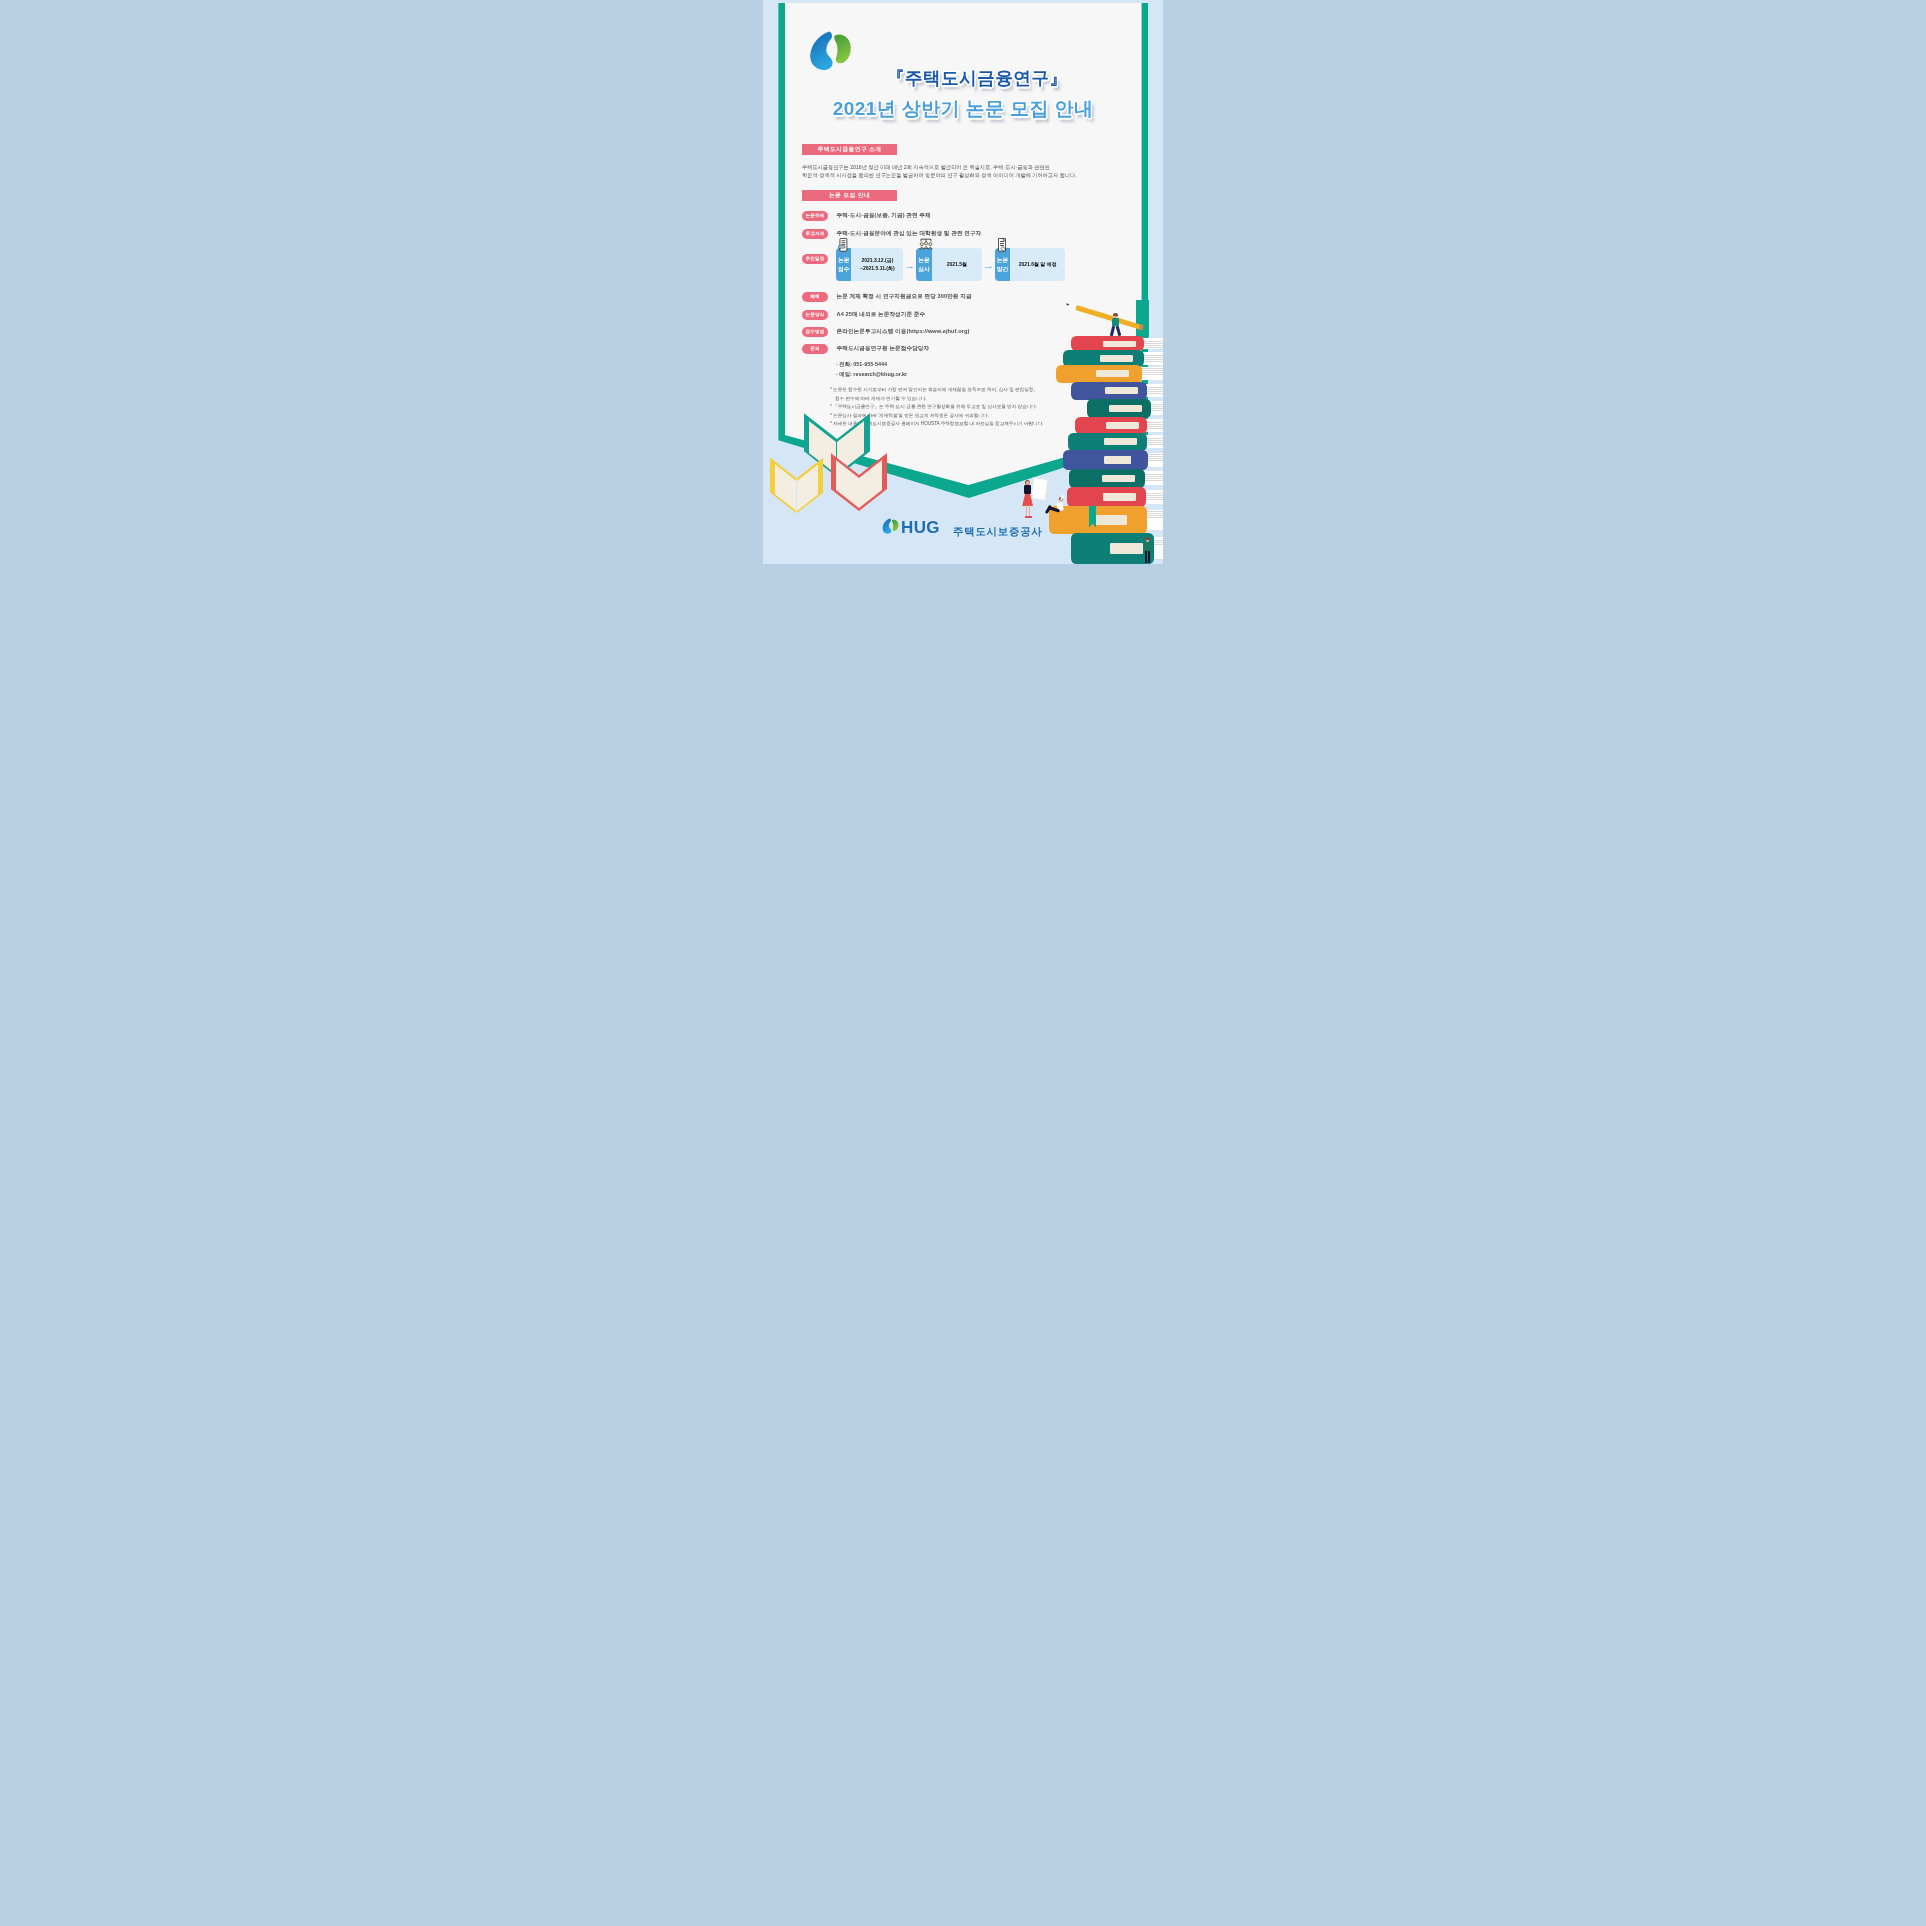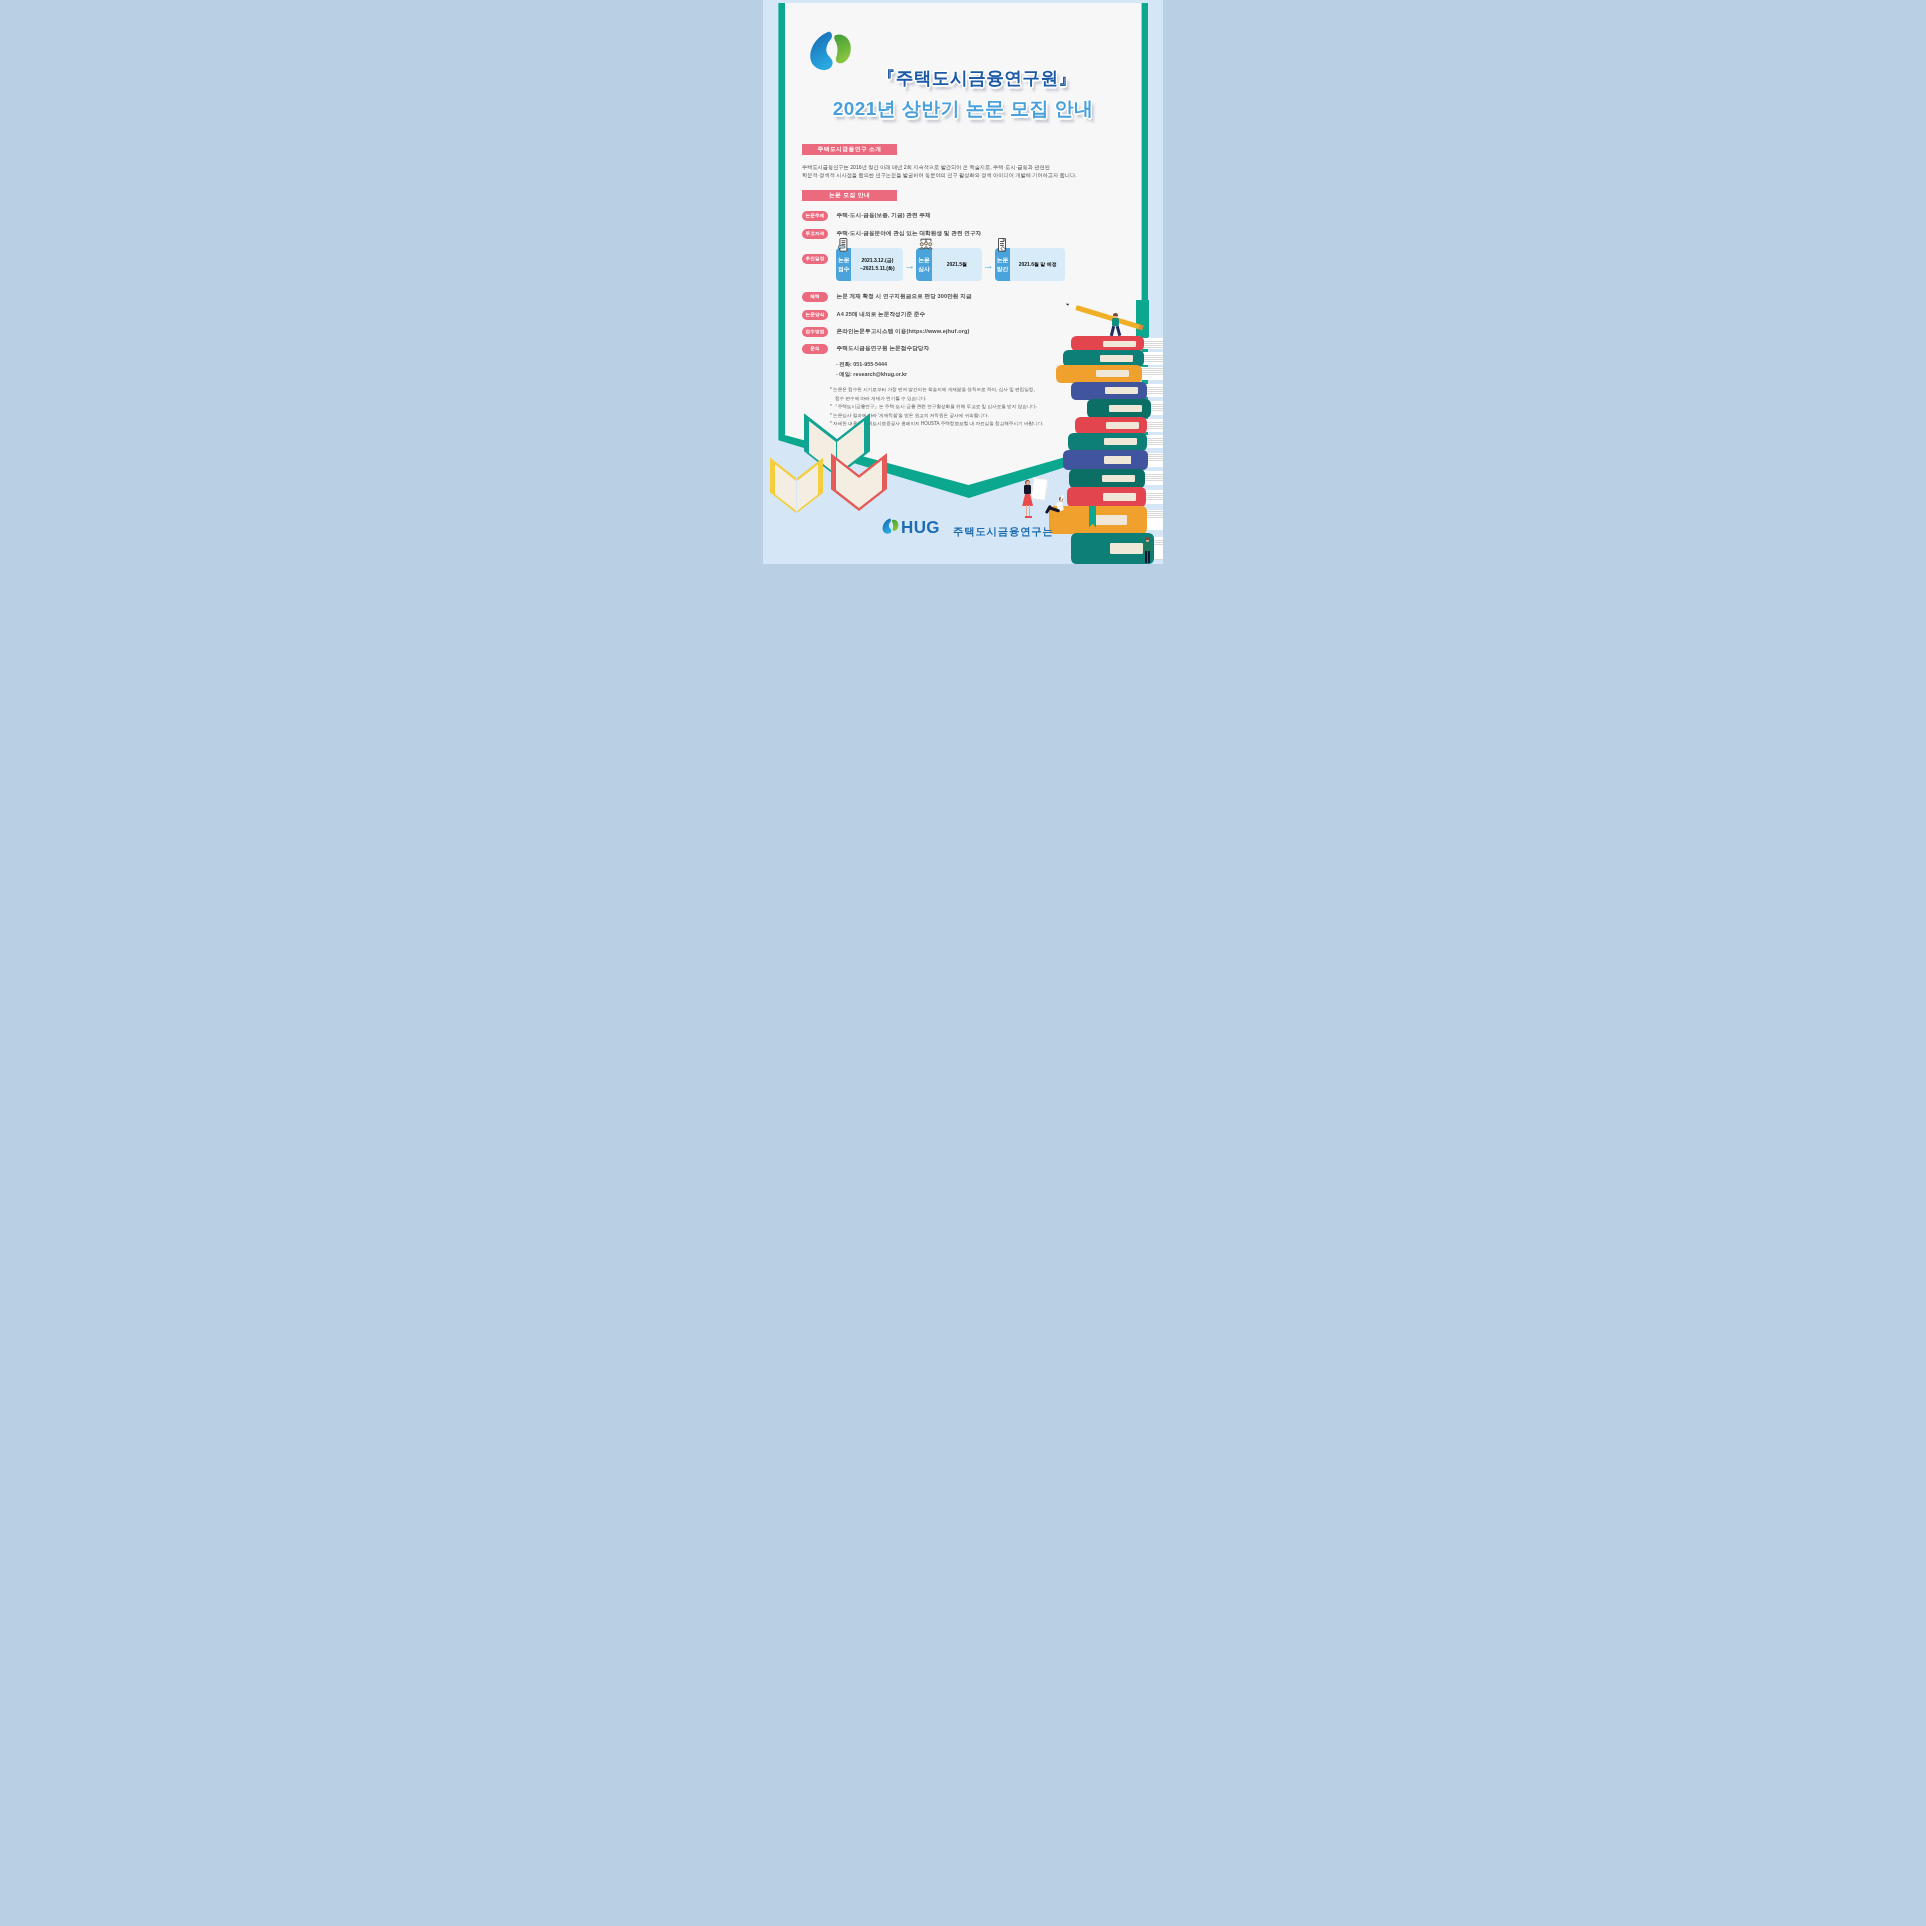--- a/index.html
+++ b/index.html
@@ -89,21 +89,21 @@
             <stop offset="1" stop-color="#2aa7e0"></stop>
         </linearGradient>
         <linearGradient id="gg" x1="0" y1="0" x2="0.3" y2="1">
           <stop offset="0" stop-color="#3f9c35"></stop>
             <stop offset="1" stop-color="#8bc541"></stop>
         </linearGradient>
       </defs>
       <path fill="url(#gb)" d="M95,6 C55,18 18,60 16,105 C14,145 45,168 78,166 C100,164 112,148 108,130 C104,114 88,108 84,92 C80,74 88,52 100,40 C110,30 108,12 95,6 Z"></path>
       <path fill="url(#gg)" d="M120,22 C150,10 182,34 184,70 C186,106 166,136 142,138 C126,139 118,126 124,112 C132,94 130,64 122,50 C116,40 112,28 120,22 Z"></path>
     </svg>
-    <div class="t1">『주택도시금융연구원』</div>
+    <div class="t1">『주택도시금융연구』</div>
     <div class="t2">2021년 상반기 논문 모집 안내</div>
   </div>
 
   <div class="secbadge" style="top:144px">주택도시금융연구 소개</div>
   <div class="para" style="top:163px">주택도시금융연구는 2016년 창간 이래 매년 2회 지속적으로 발간되어 온 학술지로, 주택·도시·금융과 관련된</div>
   <div class="para" style="top:171px">학문적·정책적 시사점을 함의한 연구논문을 발굴하여 동분야의 연구 활성화와 정책 아이디어 개발에 기여하고자 합니다.</div>
 
   <div class="secbadge" style="top:190px">논문 모집 안내</div>
 
   <div class="row" style="top:211px">
@@ -325,17 +325,17 @@
     <div style="left:2.7px;top:13px;width:1.9px;height:12.3px;background:#13152b"></div>
     <div style="left:5.8px;top:13px;width:1.9px;height:12.3px;background:#13152b"></div>
   </div>
 
   <div class="ftr">
     <svg style="position:absolute;left:118px;top:1.5px" width="19" height="16" viewBox="0 0 200 170">
       <path fill="url(#gb)" d="M95,6 C55,18 18,60 16,105 C14,145 45,168 78,166 C100,164 112,148 108,130 C104,114 88,108 84,92 C80,74 88,52 100,40 C110,30 108,12 95,6 Z"></path>
       <path fill="url(#gg)" d="M120,22 C150,10 182,34 184,70 C186,106 166,136 142,138 C126,139 118,126 124,112 C132,94 130,64 122,50 C116,40 112,28 120,22 Z"></path>
     </svg>
     <div class="hug">HUG</div>
-    <div class="org">주택도시금융연구는</div>
+    <div class="org">주택도시보증공사</div>
   </div>
 
 </div>
 
 
 </body></html>

